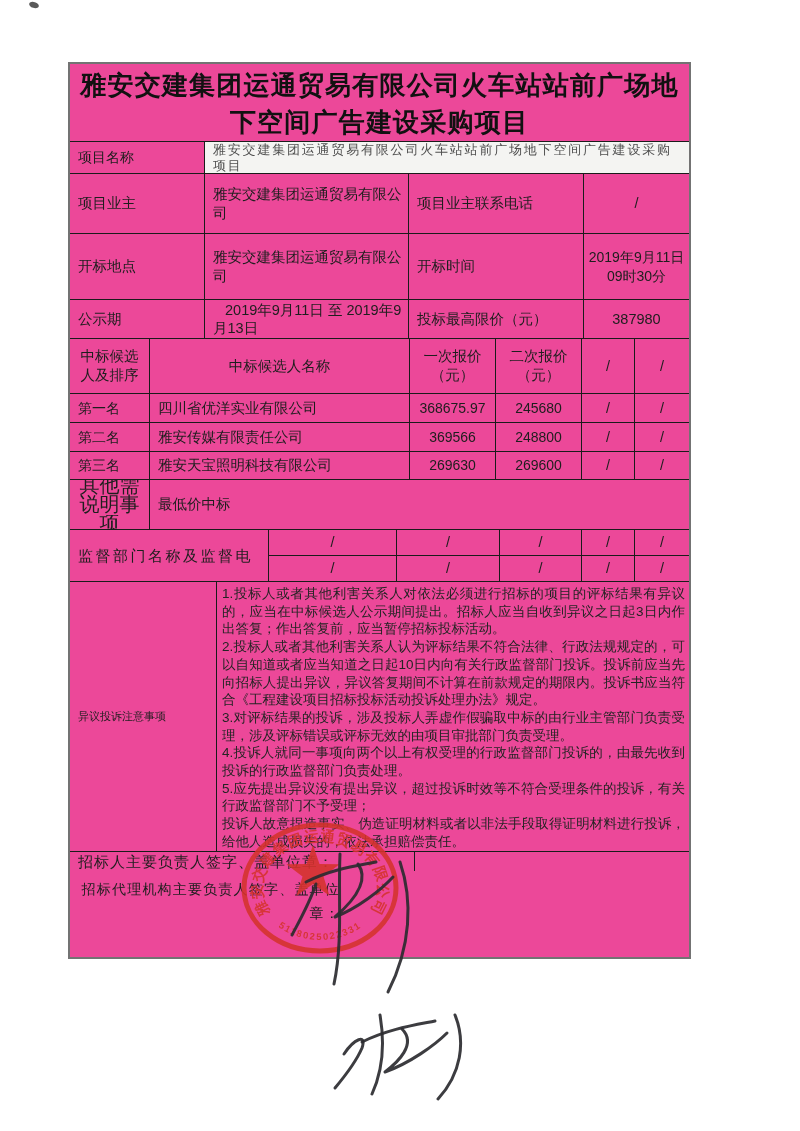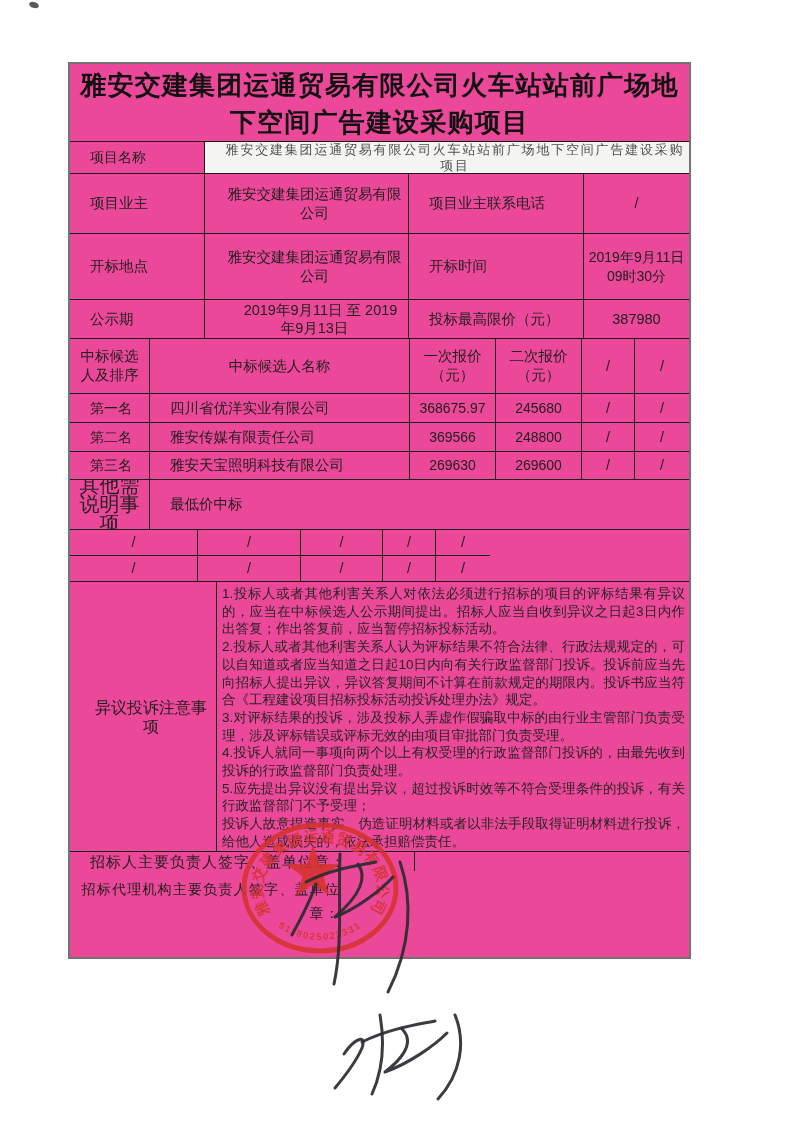--- a/index.html
+++ b/index.html
@@ -8,21 +8,21 @@
     overflow:hidden;font-family:"Liberation Sans","DejaVu Sans",sans-serif;color:#1e1e1e;
   }
   .speck{position:absolute;left:29px;top:2px;width:10px;height:6px;background:#3c3c3c;
     border-radius:50%;transform:rotate(18deg);opacity:.85;}
   .tbl{position:absolute;left:68px;top:62px;width:619px;border:2px solid #737373;background:#ec4899;}
   .row{display:flex;box-sizing:border-box;border-bottom:1px solid #1b1b1b;}
   .row.noline{border-bottom:none;}
   .c{box-sizing:border-box;border-right:1px solid #1b1b1b;display:flex;align-items:center;
      justify-content:center;text-align:center;overflow:hidden;font-size:14.5px;line-height:19px;}
   .c.last{border-right:none;}
-  .c.lft{justify-content:flex-start;text-align:center;padding-left:20px;padding-right:4px;}
+  .c.lft{justify-content:flex-start;text-align:left;padding-left:8px;padding-right:4px;}
   .title-cell{font-weight:bold;font-size:26px;line-height:37px;letter-spacing:1.2px;
      text-align:center;padding-top:2px;color:#111;}
   .fade{color:#4f4f4f;background:#f4f4f2;font-size:13px;line-height:16px;letter-spacing:1.8px;}
   .small-center{font-size:14px;}
   .wrapcell{flex-wrap:wrap;align-content:center;}
   .dispute-text{display:block;padding:3px 4px 0 5px;font-size:13.5px;line-height:17.7px;
      text-align:justify;color:#242424;}
   .dispute-text div{margin:0;}
   .sub-col{display:flex;flex-direction:column;}
   .sub-row{display:flex;flex:1;}
@@ -110,40 +110,41 @@
       <div class="c" style="width:53px;">/</div>
       <div class="c last" style="width:54px;">/</div>
     </div>
 
     <div class="row" style="height:50px;">
       <div class="c" style="width:80px;padding:0 9px;font-size:20px;">其他需说明事项</div>
       <div class="c last lft" style="width:539px;">最低价中标</div>
     </div>
 
     <div class="row" style="height:52px;">
+      <div class="c lft nowrap sup-label" style="width:199px;">监督部门名称及监督电</div>
       <div class="sub-col last" style="width:420px;">
         <div class="sub-row first">
           <div class="c" style="width:128px;">/</div>
           <div class="c" style="width:103px;">/</div>
           <div class="c" style="width:82px;">/</div>
           <div class="c" style="width:53px;">/</div>
           <div class="c last" style="width:54px;">/</div>
         </div>
         <div class="sub-row">
           <div class="c" style="width:128px;">/</div>
           <div class="c" style="width:103px;">/</div>
           <div class="c" style="width:82px;">/</div>
           <div class="c" style="width:53px;">/</div>
           <div class="c last" style="width:54px;">/</div>
         </div>
       </div>
     </div>
 
     <div class="row" style="height:270px;">
-      <div class="c lft" style="width:147px;font-size:16px;">异议投诉注意事项</div>
+      <div class="c lft" style="width:147px;font-size:11px;">异议投诉注意事项</div>
       <div class="c last dispute-text" style="width:472px;">
         <div>1.投标人或者其他利害关系人对依法必须进行招标的项目的评标结果有异议的，应当在中标候选人公示期间提出。招标人应当自收到异议之日起3日内作出答复；作出答复前，应当暂停招标投标活动。</div>
         <div>2.投标人或者其他利害关系人认为评标结果不符合法律、行政法规规定的，可以自知道或者应当知道之日起10日内向有关行政监督部门投诉。投诉前应当先向招标人提出异议，异议答复期间不计算在前款规定的期限内。投诉书应当符合《工程建设项目招标投标活动投诉处理办法》规定。</div>
         <div>3.对评标结果的投诉，涉及投标人弄虚作假骗取中标的由行业主管部门负责受理，涉及评标错误或评标无效的由项目审批部门负责受理。</div>
         <div>4.投诉人就同一事项向两个以上有权受理的行政监督部门投诉的，由最先收到投诉的行政监督部门负责处理。</div>
         <div>5.应先提出异议没有提出异议，超过投诉时效等不符合受理条件的投诉，有关行政监督部门不予受理；</div>
         <div>投诉人故意捏造事实、伪造证明材料或者以非法手段取得证明材料进行投诉，给他人造成损失的，依法承担赔偿责任。</div>
       </div>
     </div>
 

